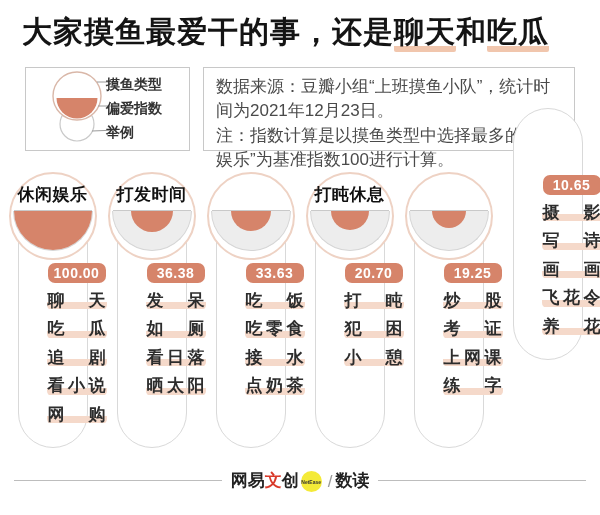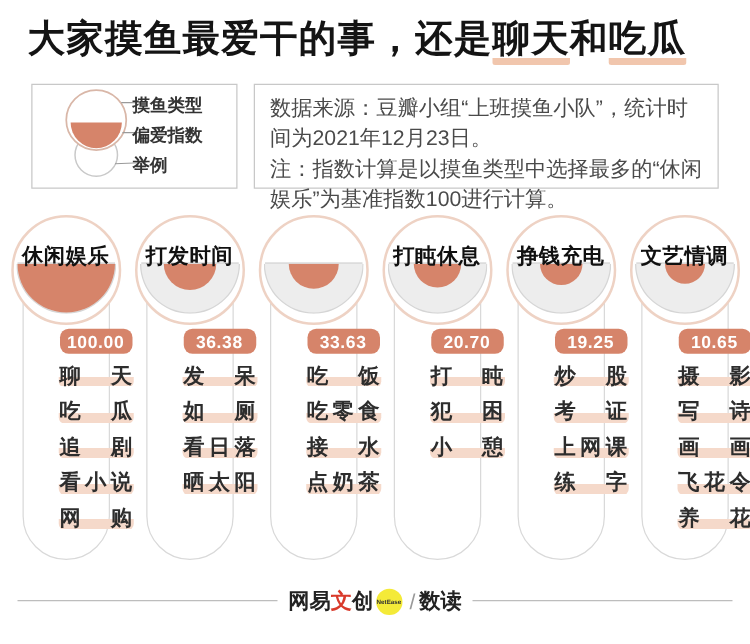--- a/index.html
+++ b/index.html
@@ -30,21 +30,21 @@
     line-height:1.45; color:#4a4a4a; background:#fff;
   }
   
   .columns { display:flex; justify-content:center; gap:5px; margin-top:21px; }
   .column { width:94px; display:flex; flex-direction:column; align-items:center; }
   .circle {
     position:relative; width:88px; height:88px; background:#fff;
     border:2px solid #eed2c4; border-radius:50%; z-index:2;
   }
   .circle-title {
-    position:absolute; top:19px; left:-4px; right:-4px; text-align:center;
+    position:absolute; top:9px; left:-4px; right:-4px; text-align:center;
     font-size:17px; font-weight:800; color:#101010; letter-spacing:0.5px; z-index:3;
     white-space:nowrap;
   }
   .chord { position:absolute; top:36px; left:3px; right:3px; height:1px; background:#c9c9c9; }
   .bowl {
     position:absolute; top:37px; left:50%; transform:translateX(-50%);
     width:80px; height:40px; background:#ededed; border:1px solid #d5d5d5; border-top:none;
     border-radius:0 0 40px 40px; overflow:hidden;
   }
   .fill { position:absolute; top:0; left:50%; transform:translateX(-50%); background:#d6846a; }
@@ -232,21 +232,20 @@
         </div>
     </div>
   </div>
 
   <div class="column">
     <div class="circle">
       <div class="chord"></div>
       <div class="bowl">
         <div class="fill" style="width: 34px; height: 17px; border-radius: 0px 0px 17px 17px;"></div>
       </div>
-      <div class="circle-title">挣钱充电</div>
     </div>
     <div class="capsule">
       <div class="badge">19.25</div>
       <div class="items">
           <div class="item">
             <span>炒</span>
             <span>股</span>
           </div>
           <div class="item">
             <span>考</span>
@@ -259,27 +258,20 @@
           </div>
           <div class="item">
             <span>练</span>
             <span>字</span>
           </div>
         </div>
     </div>
   </div>
 
   <div class="column">
-    <div class="circle">
-      <div class="chord"></div>
-      <div class="bowl">
-        <div class="fill" style="width: 32px; height: 16px; border-radius: 0px 0px 16px 16px;"></div>
-      </div>
-      <div class="circle-title">文艺情调</div>
-    </div>
     <div class="capsule">
       <div class="badge">10.65</div>
       <div class="items">
           <div class="item">
             <span>摄</span>
             <span>影</span>
           </div>
           <div class="item">
             <span>写</span>
             <span>诗</span>

